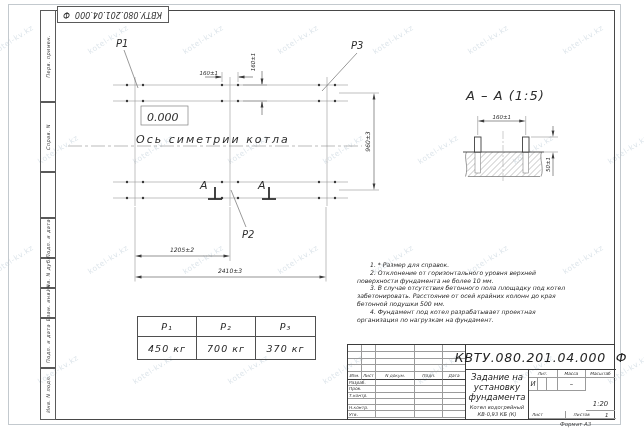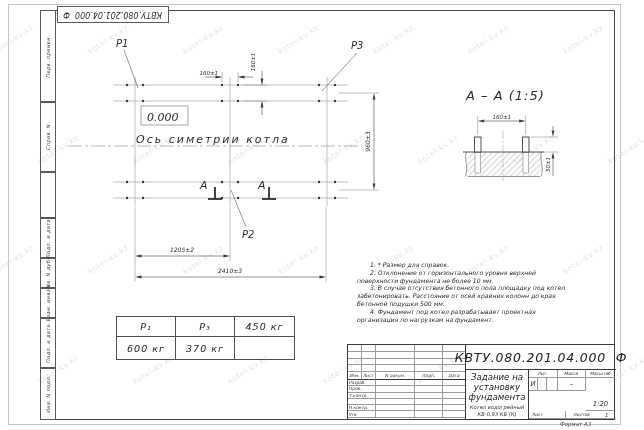--- a/index.html
+++ b/index.html
@@ -14,21 +14,21 @@
   .inner-frame{left:55px;top:10px;width:560px;height:410px;border:1.3px solid #474747;}
   .lcell{left:40px;width:16px;border:1px solid #5a5a5a;display:flex;align-items:center;
          justify-content:center;background:transparent;}
   .lcell span{writing-mode:vertical-rl;transform:rotate(180deg);font-size:5px;
          font-style:italic;color:#3a3a3a;white-space:nowrap;letter-spacing:.4px;}
   .top-stamp{left:57px;top:6px;width:112px;height:17px;border:1px solid #5a5a5a;background:#fff;
          display:flex;align-items:center;justify-content:center;}
   .top-stamp span{transform:rotate(180deg);font-size:8px;font-style:italic;white-space:pre;color:#333;}
   .format-label{left:560px;top:421px;font-size:5.5px;font-style:italic;color:#444;}
   
-  .loads{left:116px;top:316px;width:179px;height:44px;display:grid;
+  .loads{left:137px;top:316px;width:179px;height:44px;display:grid;
          grid-template-columns:1fr 1fr 1fr;grid-template-rows:20px 23px;
          border:1px solid #4f4f4f;background:transparent;}
   .loads div{border-right:1px solid #4f4f4f;border-bottom:1px solid #4f4f4f;
          display:flex;align-items:center;justify-content:center;
          font-style:italic;font-size:9.5px;letter-spacing:1px;color:#262626;}
   .loads div:nth-child(3n){border-right:none;}
   .loads div:nth-child(n+4){border-bottom:none;}
   
   .notes{left:357px;top:261px;width:219px;font-style:italic;font-size:6.1px;
          line-height:7.8px;color:#242424;}
@@ -318,23 +318,24 @@
           <line x1="553" y1="158.5" x2="553" y2="176"></line>
       </g>
       <polygon points="553,137 551.6,130.5 554.4,130.5" fill="#3d3d3d"></polygon>
       <polygon points="553,152 551.6,158.5 554.4,158.5" fill="#3d3d3d"></polygon>
       <text x="549.5" y="164.5" transform="rotate(-90 549.5 164.5)" font-size="5.5" text-anchor="middle">50±1</text>
     </g>
   </svg>
 
   <div class="abs loads">
     <div>Р₁</div>
+    <div>Р₂</div>
     <div>Р₃</div>
     <div>450 кг</div>
-    <div>600 кг</div>
+    <div>700 кг</div>
     <div>370 кг</div>
   </div>
 
   <div class="abs notes">
     <p>1. * Размер для справок.</p>
     <p>2. Отклонение от горизонтального уровня верхней поверхности фундамента не более 10 мм.</p>
     <p>3. В случае отсутствия бетонного пола площадку под котел забетонировать. Расстояние от осей крайних колонн до края бетонной подушки 500 мм.</p>
     <p>4. Фундамент под котел разрабатывает проектная организация по нагрузкам на фундамент.</p>
   </div>
 

